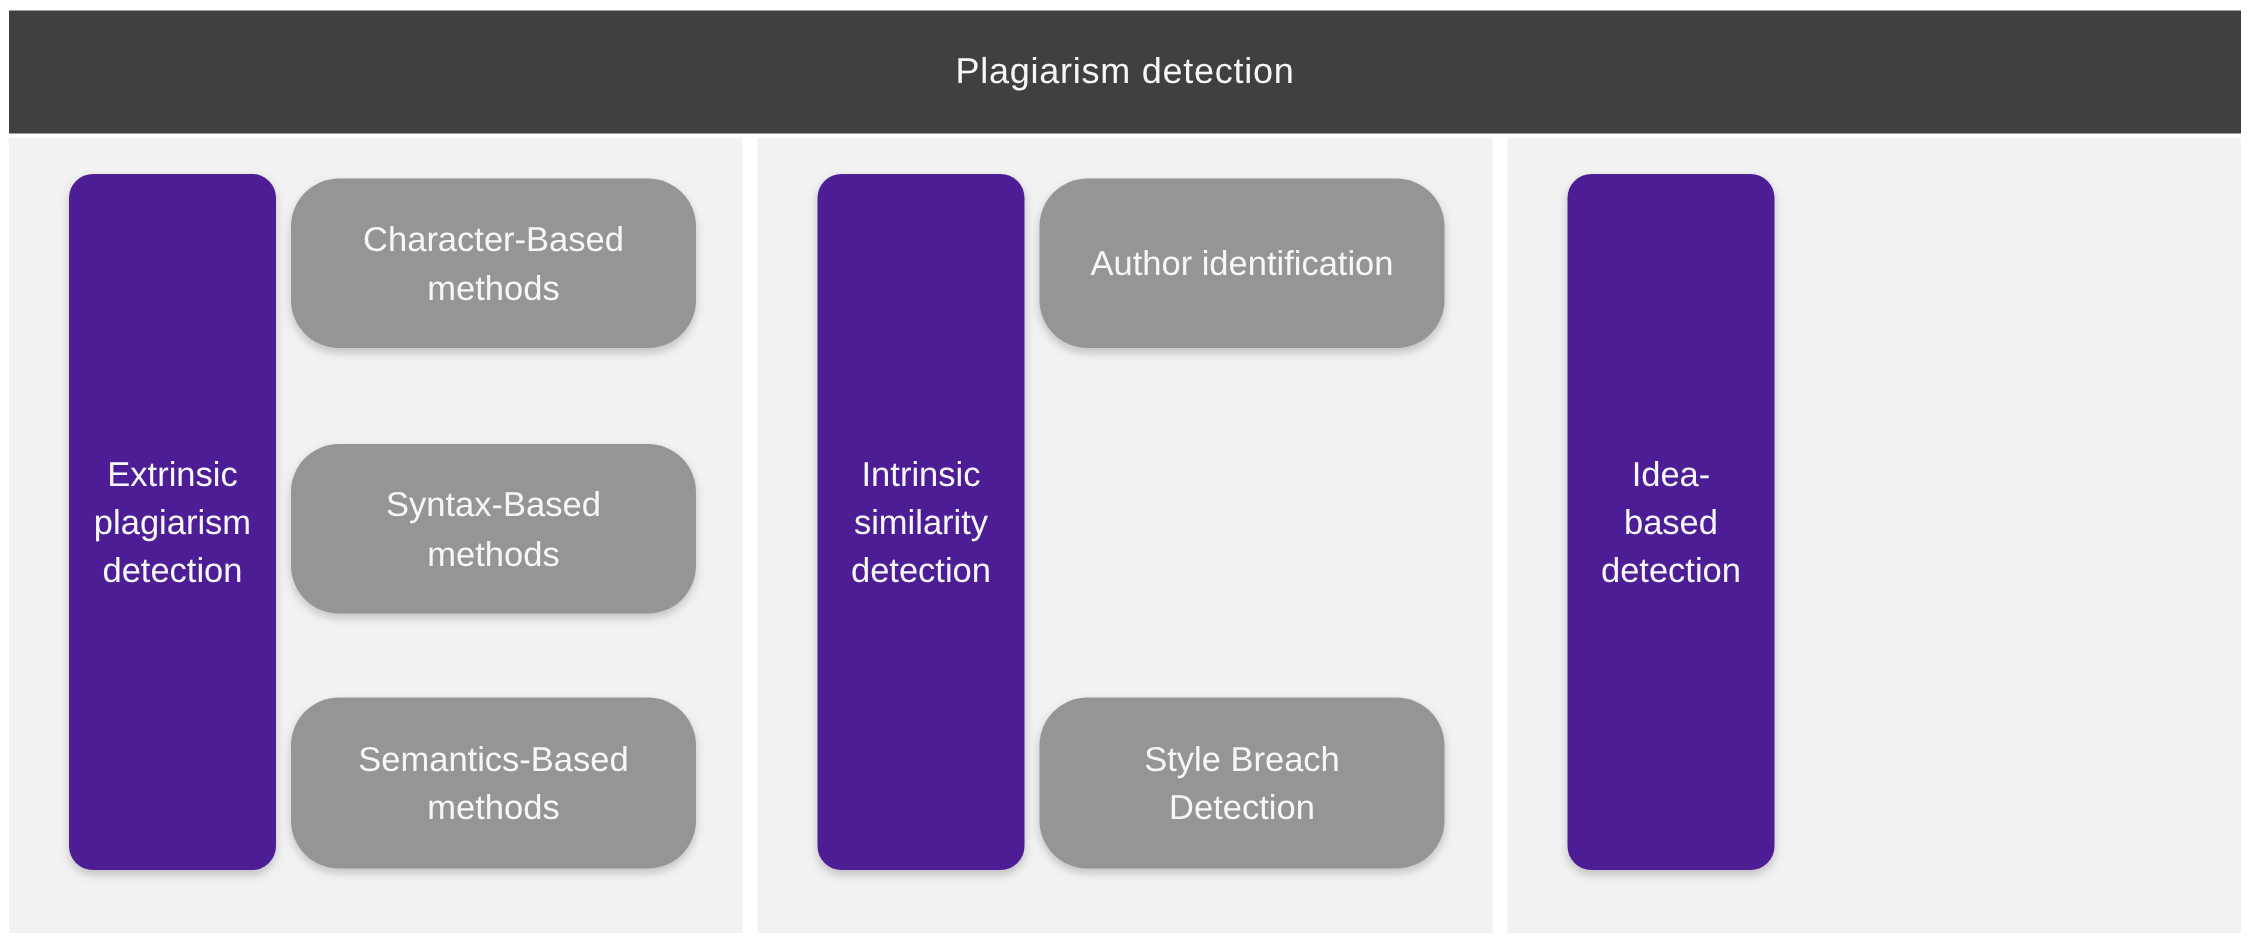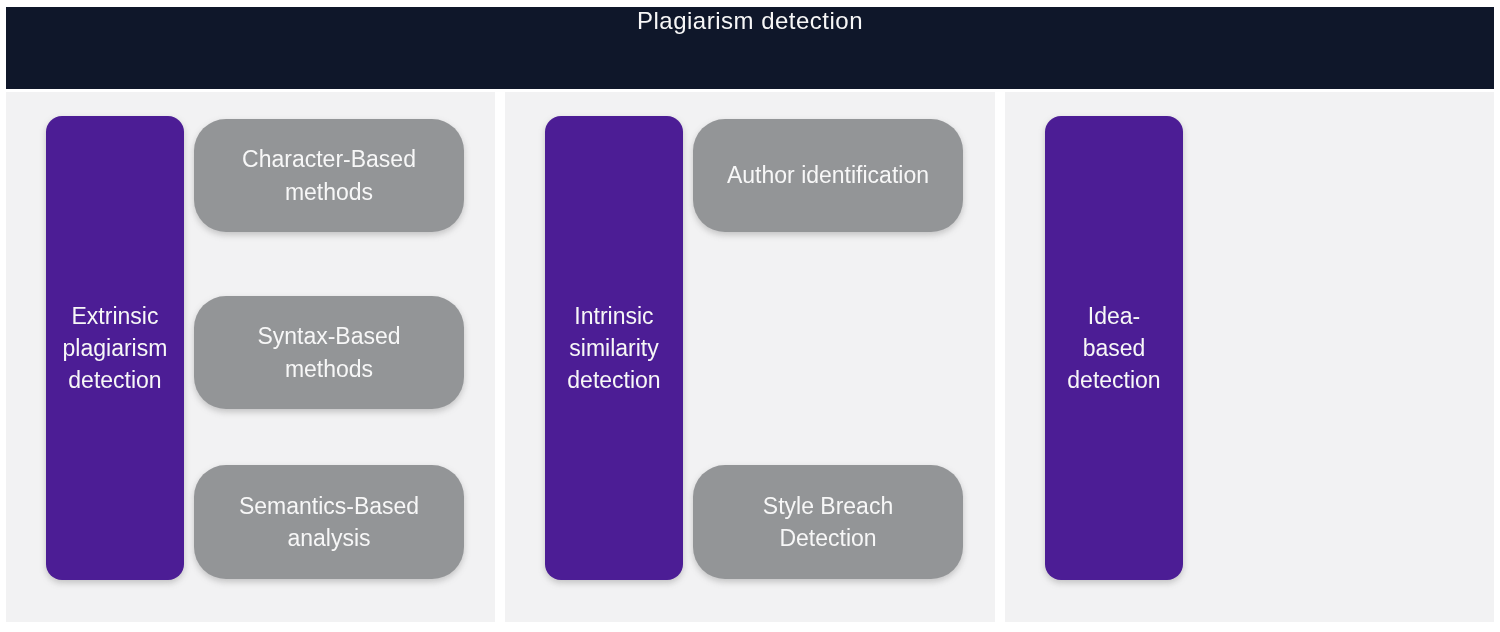--- a/index.html
+++ b/index.html
@@ -14,23 +14,23 @@
     height: 632px;
     background: #ffffff;
     overflow: hidden;
   }
   .title-bar {
     position: absolute;
     left: 6px;
     top: 7px;
     width: 1488px;
     height: 82px;
-    background: #0f172a;
+    background: #404040;
     display: flex;
-    align-items: flex-start;
+    align-items: center;
     justify-content: center;
   }
   .title-bar .title-text {
     color: #f7f7f7;
     font-size: 24px;
     letter-spacing: 0.5px;
   }
   .panel {
     position: absolute;
     top: 92px;
@@ -97,21 +97,21 @@
     <div class="method-box slot-a">
       <span class="box-label">Character-Based
 methods</span>
     </div>
     <div class="method-box slot-b">
       <span class="box-label">Syntax-Based
 methods</span>
     </div>
     <div class="method-box slot-c">
       <span class="box-label">Semantics-Based
-analysis</span>
+methods</span>
     </div>
   </div>
 
   <div class="panel panel-2">
     <div class="category-box">
       <span class="box-label">Intrinsic
 similarity
 detection</span>
     </div>
     <div class="method-box slot-a">

